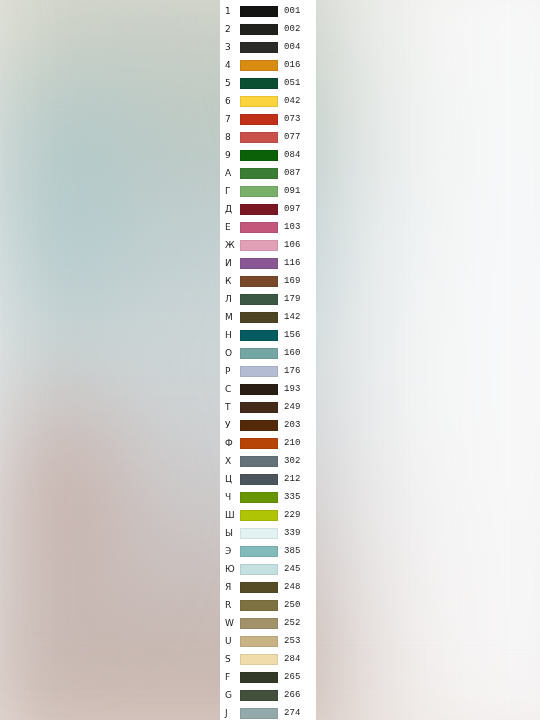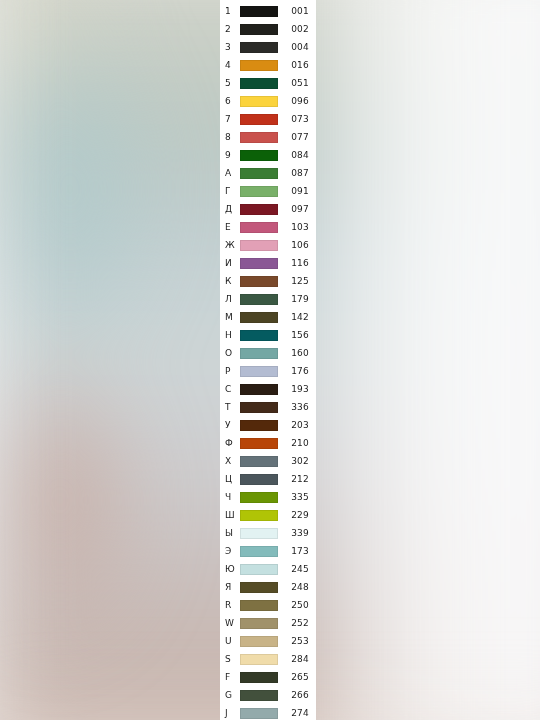--- a/index.html
+++ b/index.html
@@ -107,25 +107,26 @@
     border: 1px solid rgba(0,0,0,0.08);
     box-sizing: border-box;
     display: block;
   }
 
   .row-code {
     flex: 1;
     font-size: 9px;
     color: #1c1c1c;
     line-height: 18px;
-    text-align: center;
+    text-align: left;
     padding-left: 4px;
     box-sizing: border-box;
     white-space: nowrap;
     letter-spacing: 0.1px;
+    font-family: Liberation Mono, monospace;
   }
 </style>
 </head>
 <body>
 
 <div id="backdrop">
   <div class="layer bg-base"></div>
   <div class="layer bg-left"></div>
   <div class="layer bg-right"></div>
   <div class="layer bg-edge"></div>
@@ -166,21 +167,21 @@
       <span class="row-swatch-wrap">
         <span class="row-swatch" style="background-color: rgb(10, 79, 51);"></span>
       </span>
       <span class="row-code">051</span>
     </div>
     <div class="legend-row">
       <span class="row-key">6</span>
       <span class="row-swatch-wrap">
         <span class="row-swatch" style="background-color: rgb(251, 211, 60);"></span>
       </span>
-      <span class="row-code">096</span>
+      <span class="row-code">042</span>
     </div>
     <div class="legend-row">
       <span class="row-key">7</span>
       <span class="row-swatch-wrap">
         <span class="row-swatch" style="background-color: rgb(193, 49, 26);"></span>
       </span>
       <span class="row-code">073</span>
     </div>
     <div class="legend-row">
       <span class="row-key">8</span>
@@ -236,21 +237,21 @@
       <span class="row-swatch-wrap">
         <span class="row-swatch" style="background-color: rgb(138, 87, 149);"></span>
       </span>
       <span class="row-code">116</span>
     </div>
     <div class="legend-row">
       <span class="row-key">К</span>
       <span class="row-swatch-wrap">
         <span class="row-swatch" style="background-color: rgb(121, 73, 43);"></span>
       </span>
-      <span class="row-code">125</span>
+      <span class="row-code">169</span>
     </div>
     <div class="legend-row">
       <span class="row-key">Л</span>
       <span class="row-swatch-wrap">
         <span class="row-swatch" style="background-color: rgb(58, 88, 67);"></span>
       </span>
       <span class="row-code">179</span>
     </div>
     <div class="legend-row">
       <span class="row-key">М</span>
@@ -285,21 +286,21 @@
       <span class="row-swatch-wrap">
         <span class="row-swatch" style="background-color: rgb(42, 29, 19);"></span>
       </span>
       <span class="row-code">193</span>
     </div>
     <div class="legend-row">
       <span class="row-key">Т</span>
       <span class="row-swatch-wrap">
         <span class="row-swatch" style="background-color: rgb(67, 42, 25);"></span>
       </span>
-      <span class="row-code">336</span>
+      <span class="row-code">249</span>
     </div>
     <div class="legend-row">
       <span class="row-key">У</span>
       <span class="row-swatch-wrap">
         <span class="row-swatch" style="background-color: rgb(84, 41, 10);"></span>
       </span>
       <span class="row-code">203</span>
     </div>
     <div class="legend-row">
       <span class="row-key">Ф</span>
@@ -341,21 +342,21 @@
       <span class="row-swatch-wrap">
         <span class="row-swatch" style="background-color: rgb(226, 242, 242);"></span>
       </span>
       <span class="row-code">339</span>
     </div>
     <div class="legend-row">
       <span class="row-key">Э</span>
       <span class="row-swatch-wrap">
         <span class="row-swatch" style="background-color: rgb(131, 187, 187);"></span>
       </span>
-      <span class="row-code">173</span>
+      <span class="row-code">385</span>
     </div>
     <div class="legend-row">
       <span class="row-key">Ю</span>
       <span class="row-swatch-wrap">
         <span class="row-swatch" style="background-color: rgb(196, 224, 224);"></span>
       </span>
       <span class="row-code">245</span>
     </div>
     <div class="legend-row">
       <span class="row-key">Я</span>

